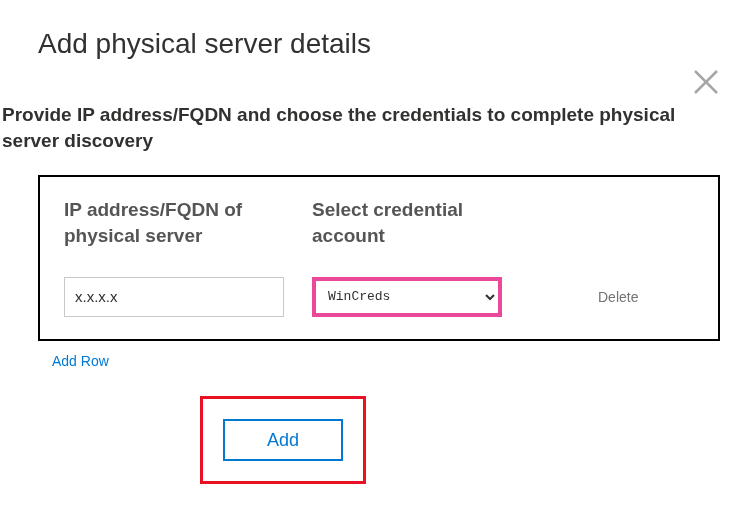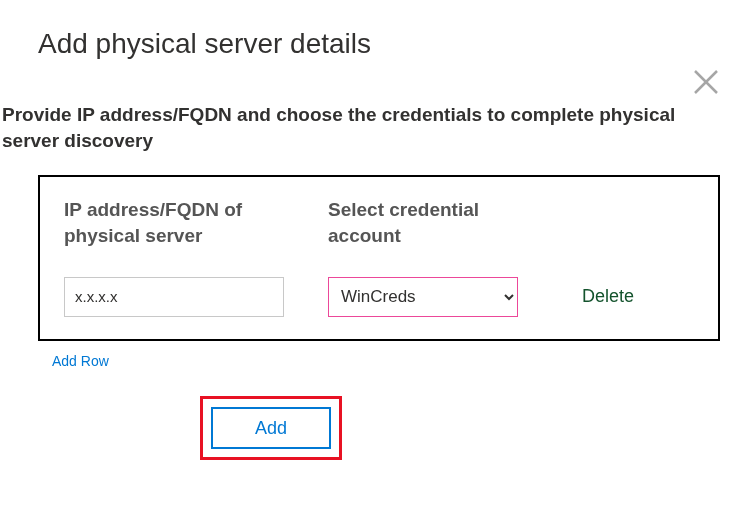--- a/index.html
+++ b/index.html
@@ -34,21 +34,21 @@
       margin-left: -18px;
     }
     .panel {
       border: 2px solid #000;
       margin: 22px 28px 0 38px;
       padding: 20px 24px 22px 24px;
     }
     .row {
       display: flex;
       align-items: center;
-      gap: 24px;
+      gap: 8px;
     }
     .header-row { align-items: flex-start; margin-bottom: 28px; }
     .col-ip { flex: 0 0 240px; }
     .col-cred { flex: 0 0 200px; }
     .col-del { flex: 1; text-align: left; padding-left: 30px; }
     .th {
       font-size: 19px;
       font-weight: 600;
       color: #555;
       line-height: 1.35;
@@ -58,46 +58,47 @@
       height: 40px;
       border: 1px solid #c8c8c8;
       font-size: 15px;
       padding: 0 10px;
       color: #323130;
       font-family: inherit;
     }
     .cred-select {
       width: 190px;
       height: 40px;
-      border: 1px solid #ec4899;
-      font-size: 17px;
+      border: 4px solid #ec4899;
+      font-size: 13px;
       padding: 0 8px;
       color: #323130;
-      font-family: Liberation Sans, sans-serif;
+      font-family: Liberation Mono, monospace;
       background: #fff;
     }
     .link {
-      color: #14532d;
-      font-size: 18px;
+      color: #737373;
+      font-size: 14px;
       cursor: pointer;
       user-select: none;
+      margin-left: 48px;
     }
     .add-row-link {
       color: #0078d4;
       font-size: 14px;
       padding: 12px 0 0 52px;
       display: inline-block;
       cursor: pointer;
     }
     .add-btn-wrap {
       position: absolute;
       left: 200px;
       top: 396px;
       border: 3px solid #e81123;
-      padding: 8px;
+      padding: 20px;
     }
     .add-btn {
       width: 120px;
       height: 42px;
       border: 2px solid #0078d4;
       background: #fff;
       color: #0078d4;
       font-size: 18px;
       font-family: inherit;
       cursor: pointer;

